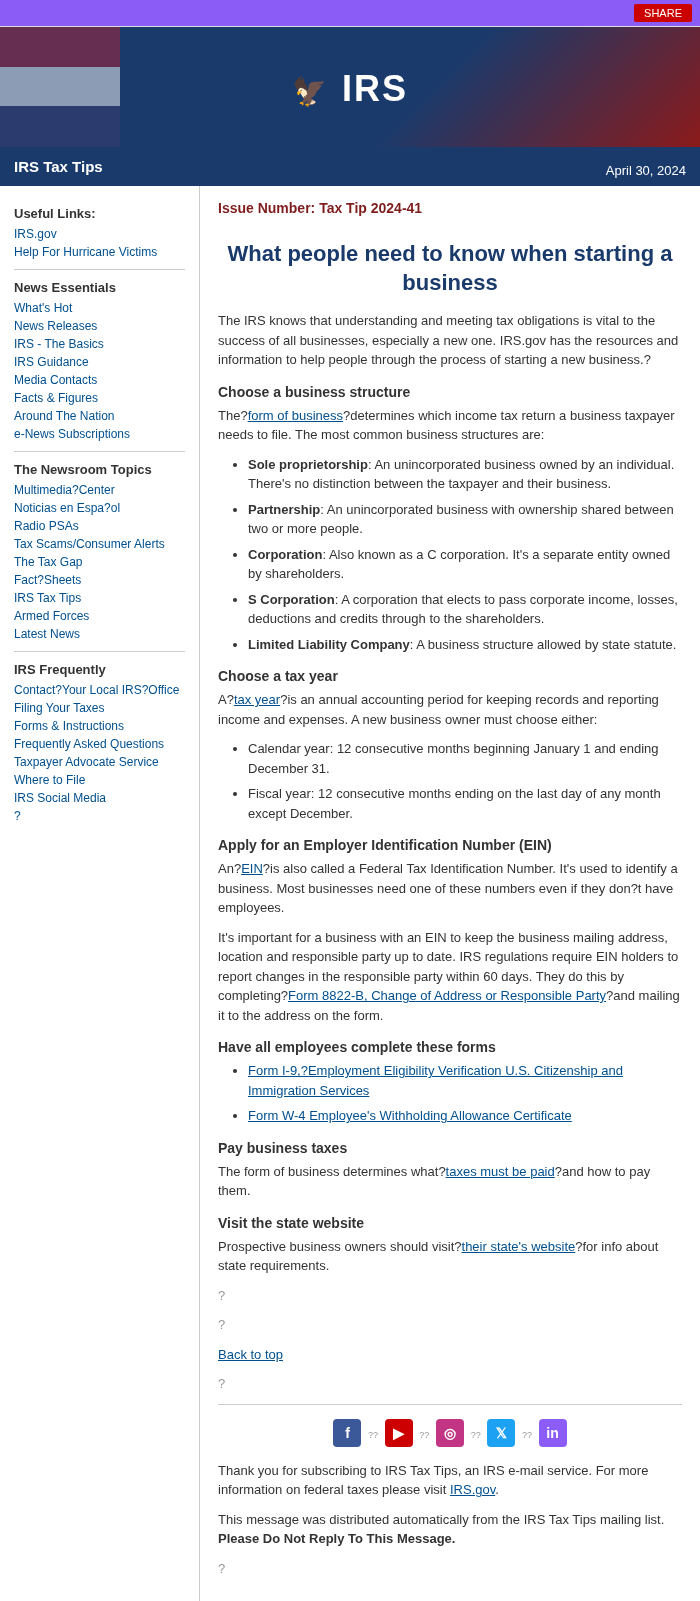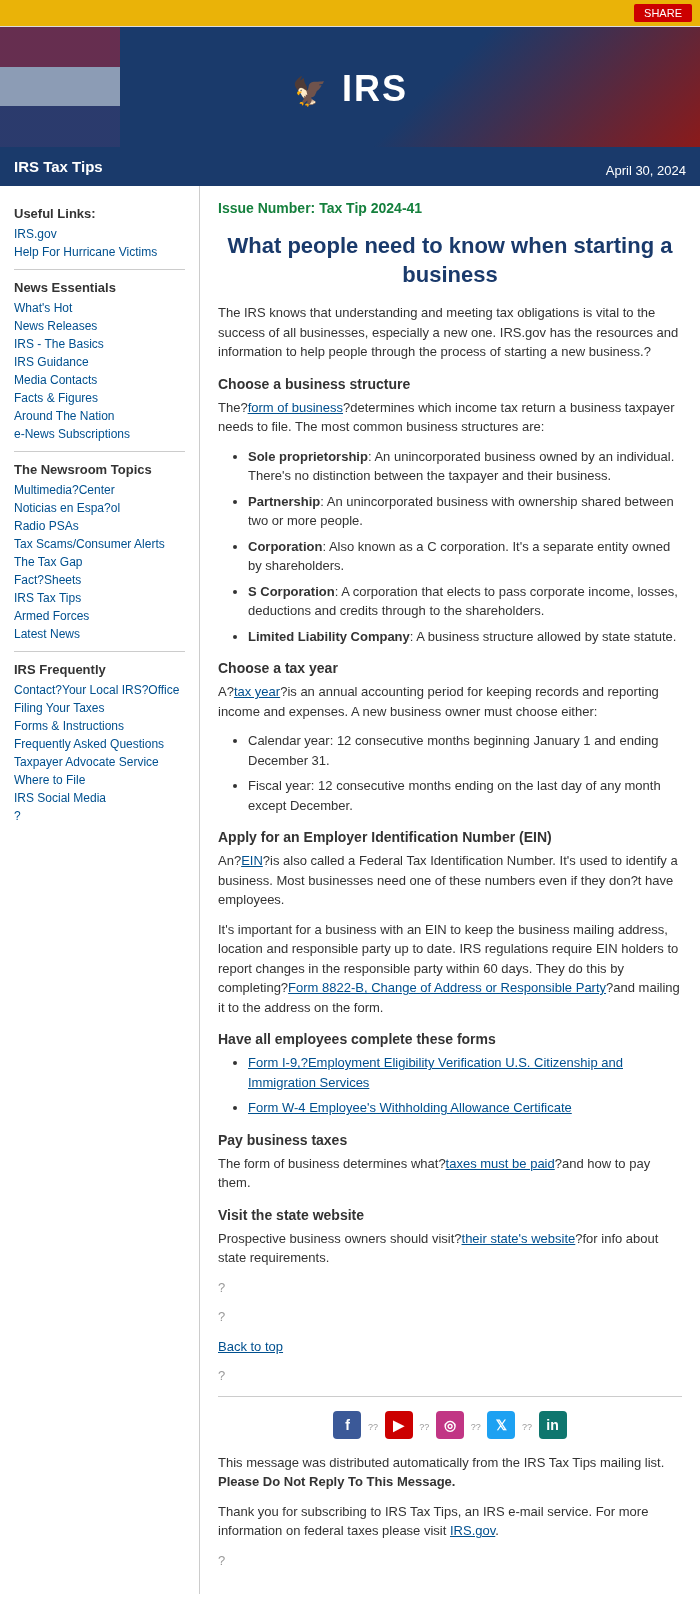--- a/index.html
+++ b/index.html
@@ -1,19 +1,19 @@
 <!DOCTYPE html>
 <html><head>
   <meta charset="utf-8">
   <style>
     * { margin: 0; padding: 0; box-sizing: border-box; }
     body { font-family: Arial, sans-serif; font-size: 13px; color: #333; background: #fff; width: 700px; }
 
     
-    .share-bar { text-align: right; padding: 4px 8px; background: #eab308; border-bottom: 1px solid #ddd; }
+    .share-bar { text-align: right; padding: 4px 8px; background: #8b5cf6; border-bottom: 1px solid #ddd; }
     .share-btn { background: #cc0000; color: white; border: none; padding: 3px 10px; font-size: 11px; cursor: pointer; border-radius: 2px; }
 
     
     .header-banner { background: linear-gradient(135deg, #1a3a6b 60%, #8b1a1a 100%); height: 120px; display: flex; align-items: center; justify-content: center; position: relative; overflow: hidden; }
     .header-flag { position: absolute; left: 0; top: 0; width: 120px; height: 120px; background: linear-gradient(to bottom, #b22234 33%, #fff 33%, #fff 66%, #3c3b6e 66%); opacity: 0.5; }
     .header-logo { color: white; font-size: 36px; font-weight: bold; z-index: 1; }
 
     
     .date-bar { background: #1a3a6b; color: white; display: flex; justify-content: space-between; align-items: center; padding: 8px 14px; }
     .date-bar .site-title { font-size: 15px; font-weight: bold; }
@@ -23,39 +23,39 @@
     .main-layout { display: flex; }
 
     
     .sidebar { width: 200px; min-width: 200px; padding: 10px 14px; border-right: 1px solid #ccc; }
     .sidebar-section-title { font-weight: bold; font-size: 13px; margin-top: 10px; margin-bottom: 6px; color: #333; }
     .sidebar-link { display: block; color: #00508f; text-decoration: none; font-size: 12px; margin-bottom: 4px; }
     .sidebar-divider { border: none; border-top: 1px solid #ccc; margin: 10px 0; }
 
     
     .content { flex: 1; padding: 14px 18px; }
-    .issue-number { font-size: 14px; font-weight: bold; color: #15803d; margin-bottom: 16px; }
+    .issue-number { font-size: 14px; font-weight: bold; color: #7f1d1d; margin-bottom: 24px; }
     .article-title { font-size: 22px; font-weight: bold; color: #1a3a6b; text-align: center; margin-bottom: 14px; line-height: 1.3; }
 
     .content p { margin-bottom: 10px; font-size: 13px; line-height: 1.5; }
     .content h3 { font-size: 14px; font-weight: bold; margin: 14px 0 6px; color: #333; }
 
     .content ul { margin: 6px 0 10px 30px; }
     .content ul li { margin-bottom: 6px; font-size: 13px; line-height: 1.5; }
 
     .content a { color: #00508f; }
 
     
     .social-bar { text-align: center; margin: 14px 0; }
     .social-icon { display: inline-block; width: 28px; height: 28px; border-radius: 4px; margin: 0 3px; line-height: 28px; text-align: center; font-size: 14px; font-weight: bold; color: white; }
     .fb { background: #3b5998; }
     .yt { background: #cc0000; }
     .ig { background: #c13584; }
     .tw { background: #1da1f2; }
-    .li { background: #0f766e; }
+    .li { background: #8b5cf6; }
 
     .back-to-top { color: #00508f; text-decoration: underline; cursor: pointer; font-size: 13px; }
 
     .content-divider { border: none; border-top: 1px solid #ccc; margin: 10px 0; }
     
     .tiny-q { font-size: 10px; color: #999; }
   </style>
 </head>
 <body>
 
@@ -178,19 +178,19 @@
       <span class="tiny-q" style="font-size:9px;vertical-align:middle;">??</span>
       <span class="social-icon yt" title="YouTube">▶</span>
       <span class="tiny-q" style="font-size:9px;vertical-align:middle;">??</span>
       <span class="social-icon ig" title="Instagram">◎</span>
       <span class="tiny-q" style="font-size:9px;vertical-align:middle;">??</span>
       <span class="social-icon tw" title="Twitter/X">𝕏</span>
       <span class="tiny-q" style="font-size:9px;vertical-align:middle;">??</span>
       <span class="social-icon li" title="LinkedIn">in</span>
     </div>
 
+    <p>Thank you for subscribing to IRS Tax Tips, an IRS e-mail service. For more information on federal taxes please visit <a href="#">IRS.gov</a>.</p>
+
     <p>This message was distributed automatically from the IRS Tax Tips mailing list. <strong>Please Do Not Reply To This Message.</strong></p>
-
-    <p>Thank you for subscribing to IRS Tax Tips, an IRS e-mail service. For more information on federal taxes please visit <a href="#">IRS.gov</a>.</p>
 
     <p class="tiny-q">?</p>
   </div>
 </div>
 
 </body></html>

